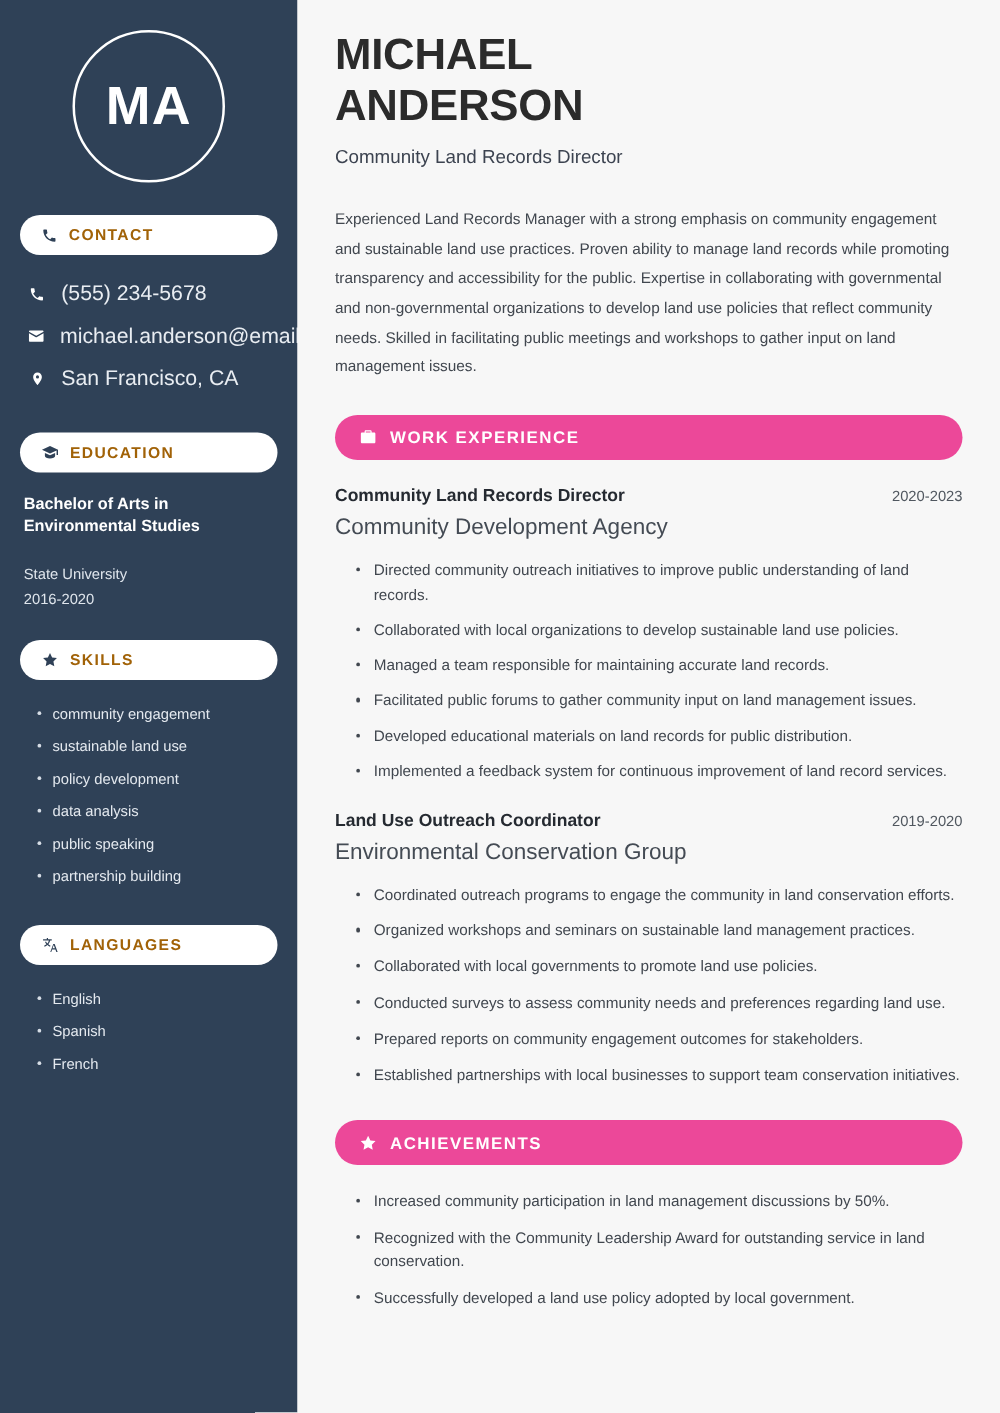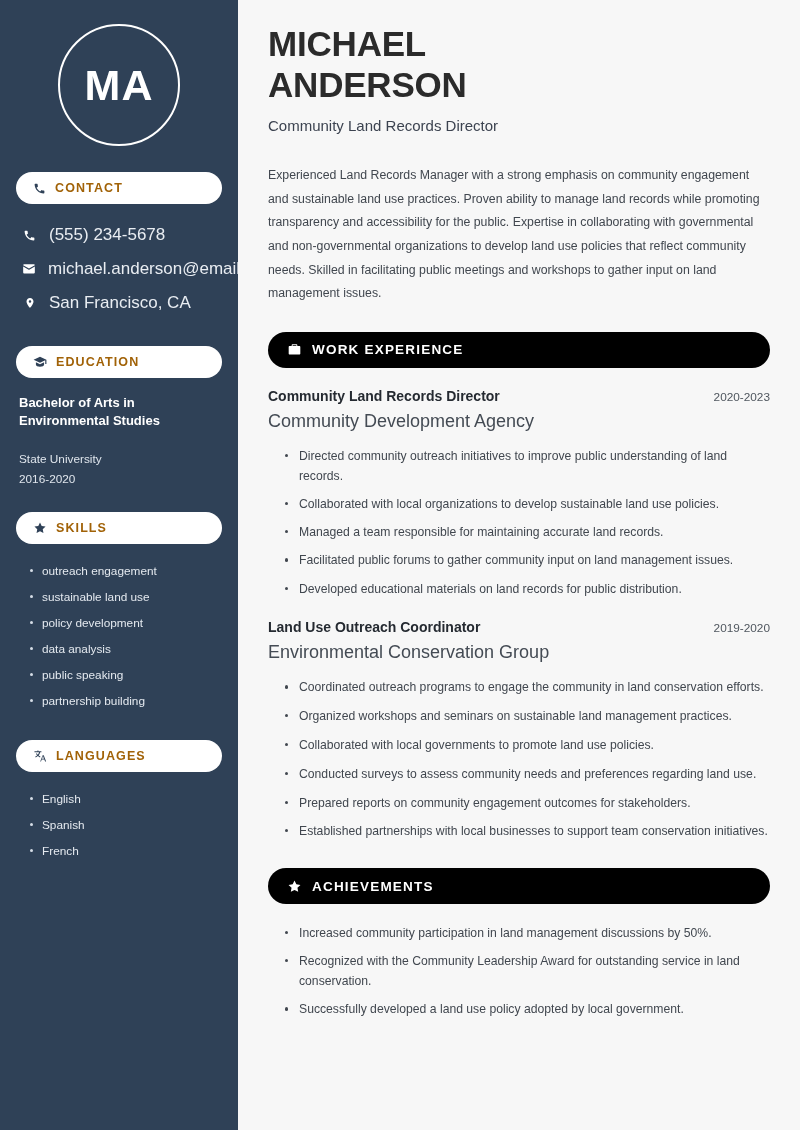--- a/index.html
+++ b/index.html
@@ -71,21 +71,21 @@
     line-height:1.16; letter-spacing:-0.2px;
   }
   .job-title { font-size:15px; color:#3c4350; margin-top:12px; }
 
   .summary {
     margin-top:30px; font-size:12.3px; line-height:1.92; color:#41474f;
     text-align:left;
   }
 
   .section-bar {
-    background:#000000; color:#ffffff;
+    background:#ec4899; color:#ffffff;
     border-radius:22px; height:36px;
     display:flex; align-items:center; gap:10px;
     padding:0 19px; margin-top:26px;
   }
   .section-bar .bar-label {
     font-size:13.5px; font-weight:bold; letter-spacing:1.2px;
   }
 
   .entry { margin-top:20px; }
   .entry-head { display:flex; justify-content:space-between; align-items:baseline; }
@@ -172,21 +172,21 @@
     <div class="pill">
       <span class="pill-icon">
         <svg width="14" height="14" viewBox="0 0 24 24" fill="#2f4157">
           <path d="M12 2.5l2.9 6 6.6.9-4.8 4.6 1.2 6.5L12 17.4 6.1 20.5l1.2-6.5L2.5 9.4l6.6-.9 2.9-6z"></path>
         </svg>
       </span>
       <span class="pill-label">SKILLS</span>
     </div>
 
     <ul class="side-list">
-      <li>outreach engagement</li>
+      <li>community engagement</li>
       <li>sustainable land use</li>
       <li>policy development</li>
       <li>data analysis</li>
       <li>public speaking</li>
       <li>partnership building</li>
     </ul>
 
     <div class="pill">
       <span class="pill-icon">
         <svg width="14" height="14" viewBox="0 0 24 24" fill="#2f4157">
@@ -227,20 +227,21 @@
         <span class="entry-role">Community Land Records Director</span>
         <span class="entry-dates">2020-2023</span>
       </div>
       <div class="entry-org">Community Development Agency</div>
       <ul class="bullets">
         <li>Directed community outreach initiatives to improve public understanding of land records.</li>
         <li>Collaborated with local organizations to develop sustainable land use policies.</li>
         <li>Managed a team responsible for maintaining accurate land records.</li>
         <li>Facilitated public forums to gather community input on land management issues.</li>
         <li>Developed educational materials on land records for public distribution.</li>
+        <li>Implemented a feedback system for continuous improvement of land record services.</li>
       </ul>
     </div>
 
     <div class="entry">
       <div class="entry-head">
         <span class="entry-role">Land Use Outreach Coordinator</span>
         <span class="entry-dates">2019-2020</span>
       </div>
       <div class="entry-org">Environmental Conservation Group</div>
       <ul class="bullets tight">

